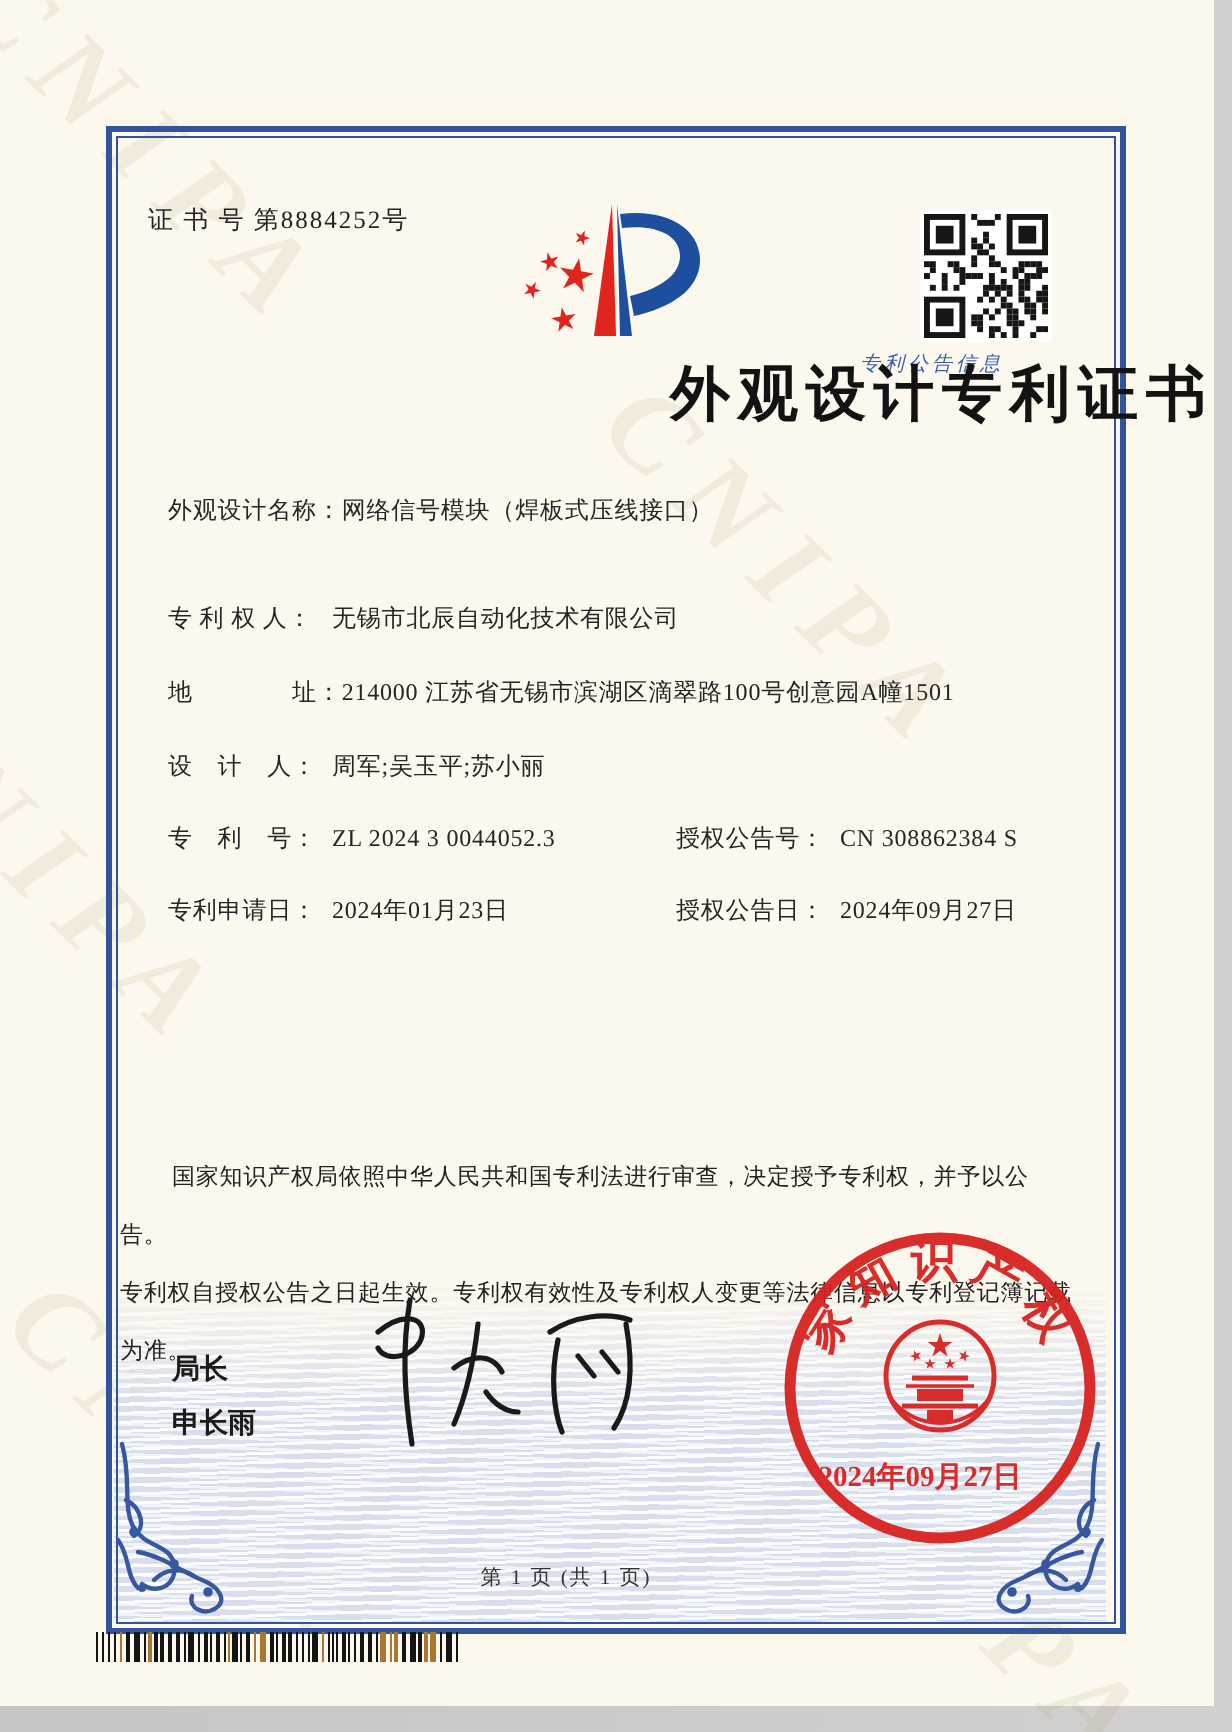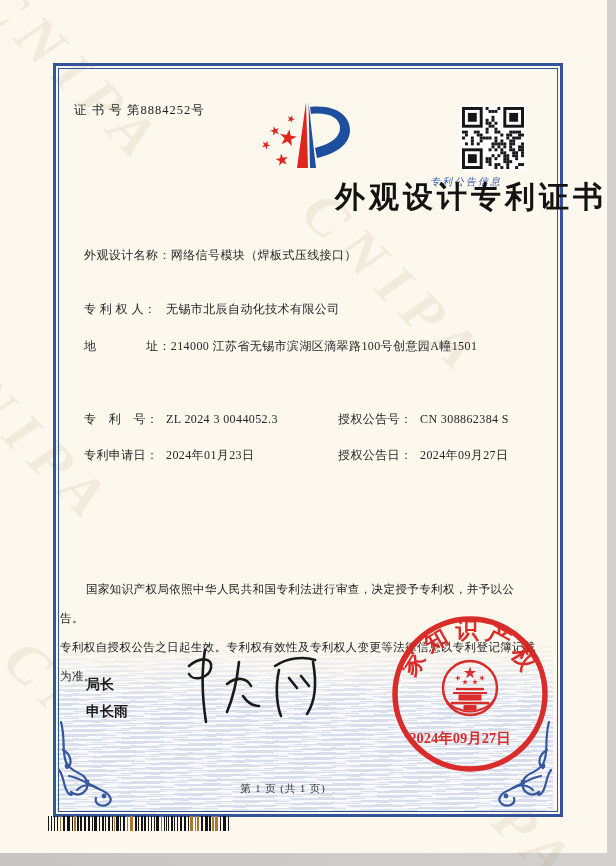--- a/index.html
+++ b/index.html
@@ -261,20 +261,23 @@
 
   <div class="row r2">
     <span class="lbl">专 利 权 人：</span><span class="val">无锡市北辰自动化技术有限公司</span>
   </div>
   <div class="row r1">
     <span class="lbl">外观设计名称：</span><span class="val">网络信号模块（焊板式压线接口）</span>
   </div>
   <div class="row r3">
     <span class="lbl">地　　　　址：</span><span class="val">214000 江苏省无锡市滨湖区滴翠路100号创意园A幢1501</span>
   </div>
+  <div class="row r4">
+    <span class="lbl">设　计　人：</span><span class="val">周军;吴玉平;苏小丽</span>
+  </div>
   <div class="row r5">
     <span class="lbl">专　利　号：</span><span class="val">ZL 2024 3 0044052.3</span>
     <span class="pair2"><span class="lbl">授权公告号：</span><span class="val">CN 308862384 S</span></span>
   </div>
   <div class="row r6">
     <span class="lbl">专利申请日：</span><span class="val">2024年01月23日</span>
     <span class="pair2"><span class="lbl">授权公告日：</span><span class="val">2024年09月27日</span></span>
   </div>
 
   <div class="grant">

